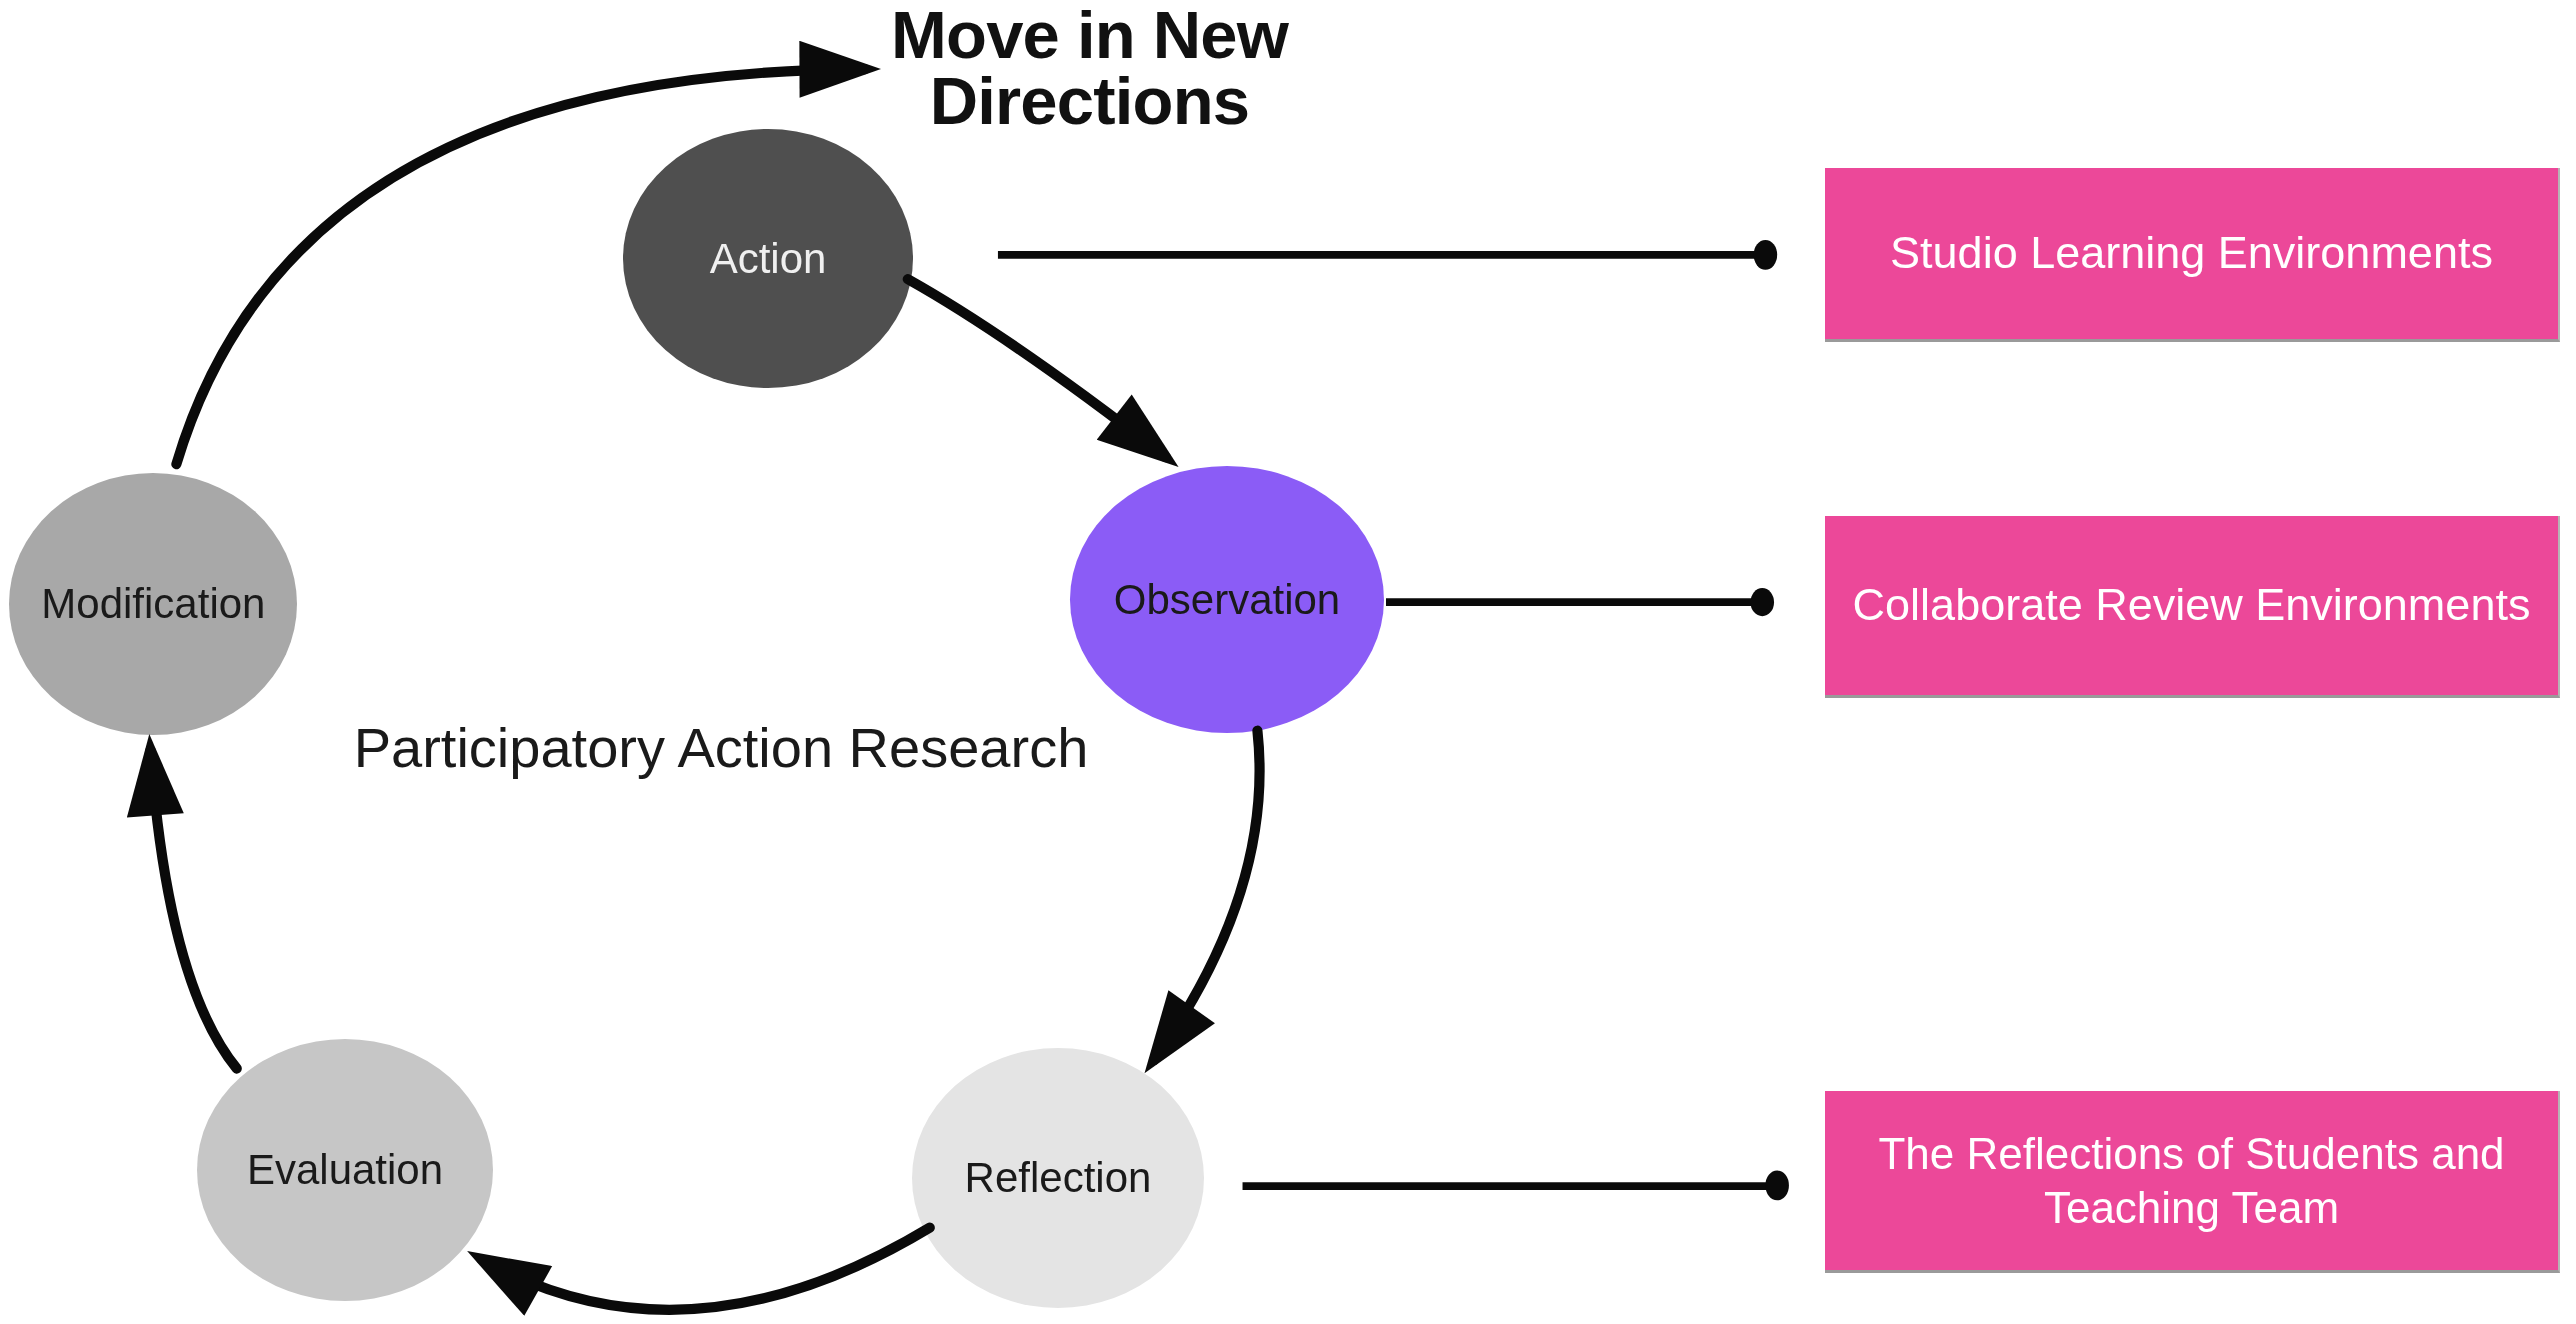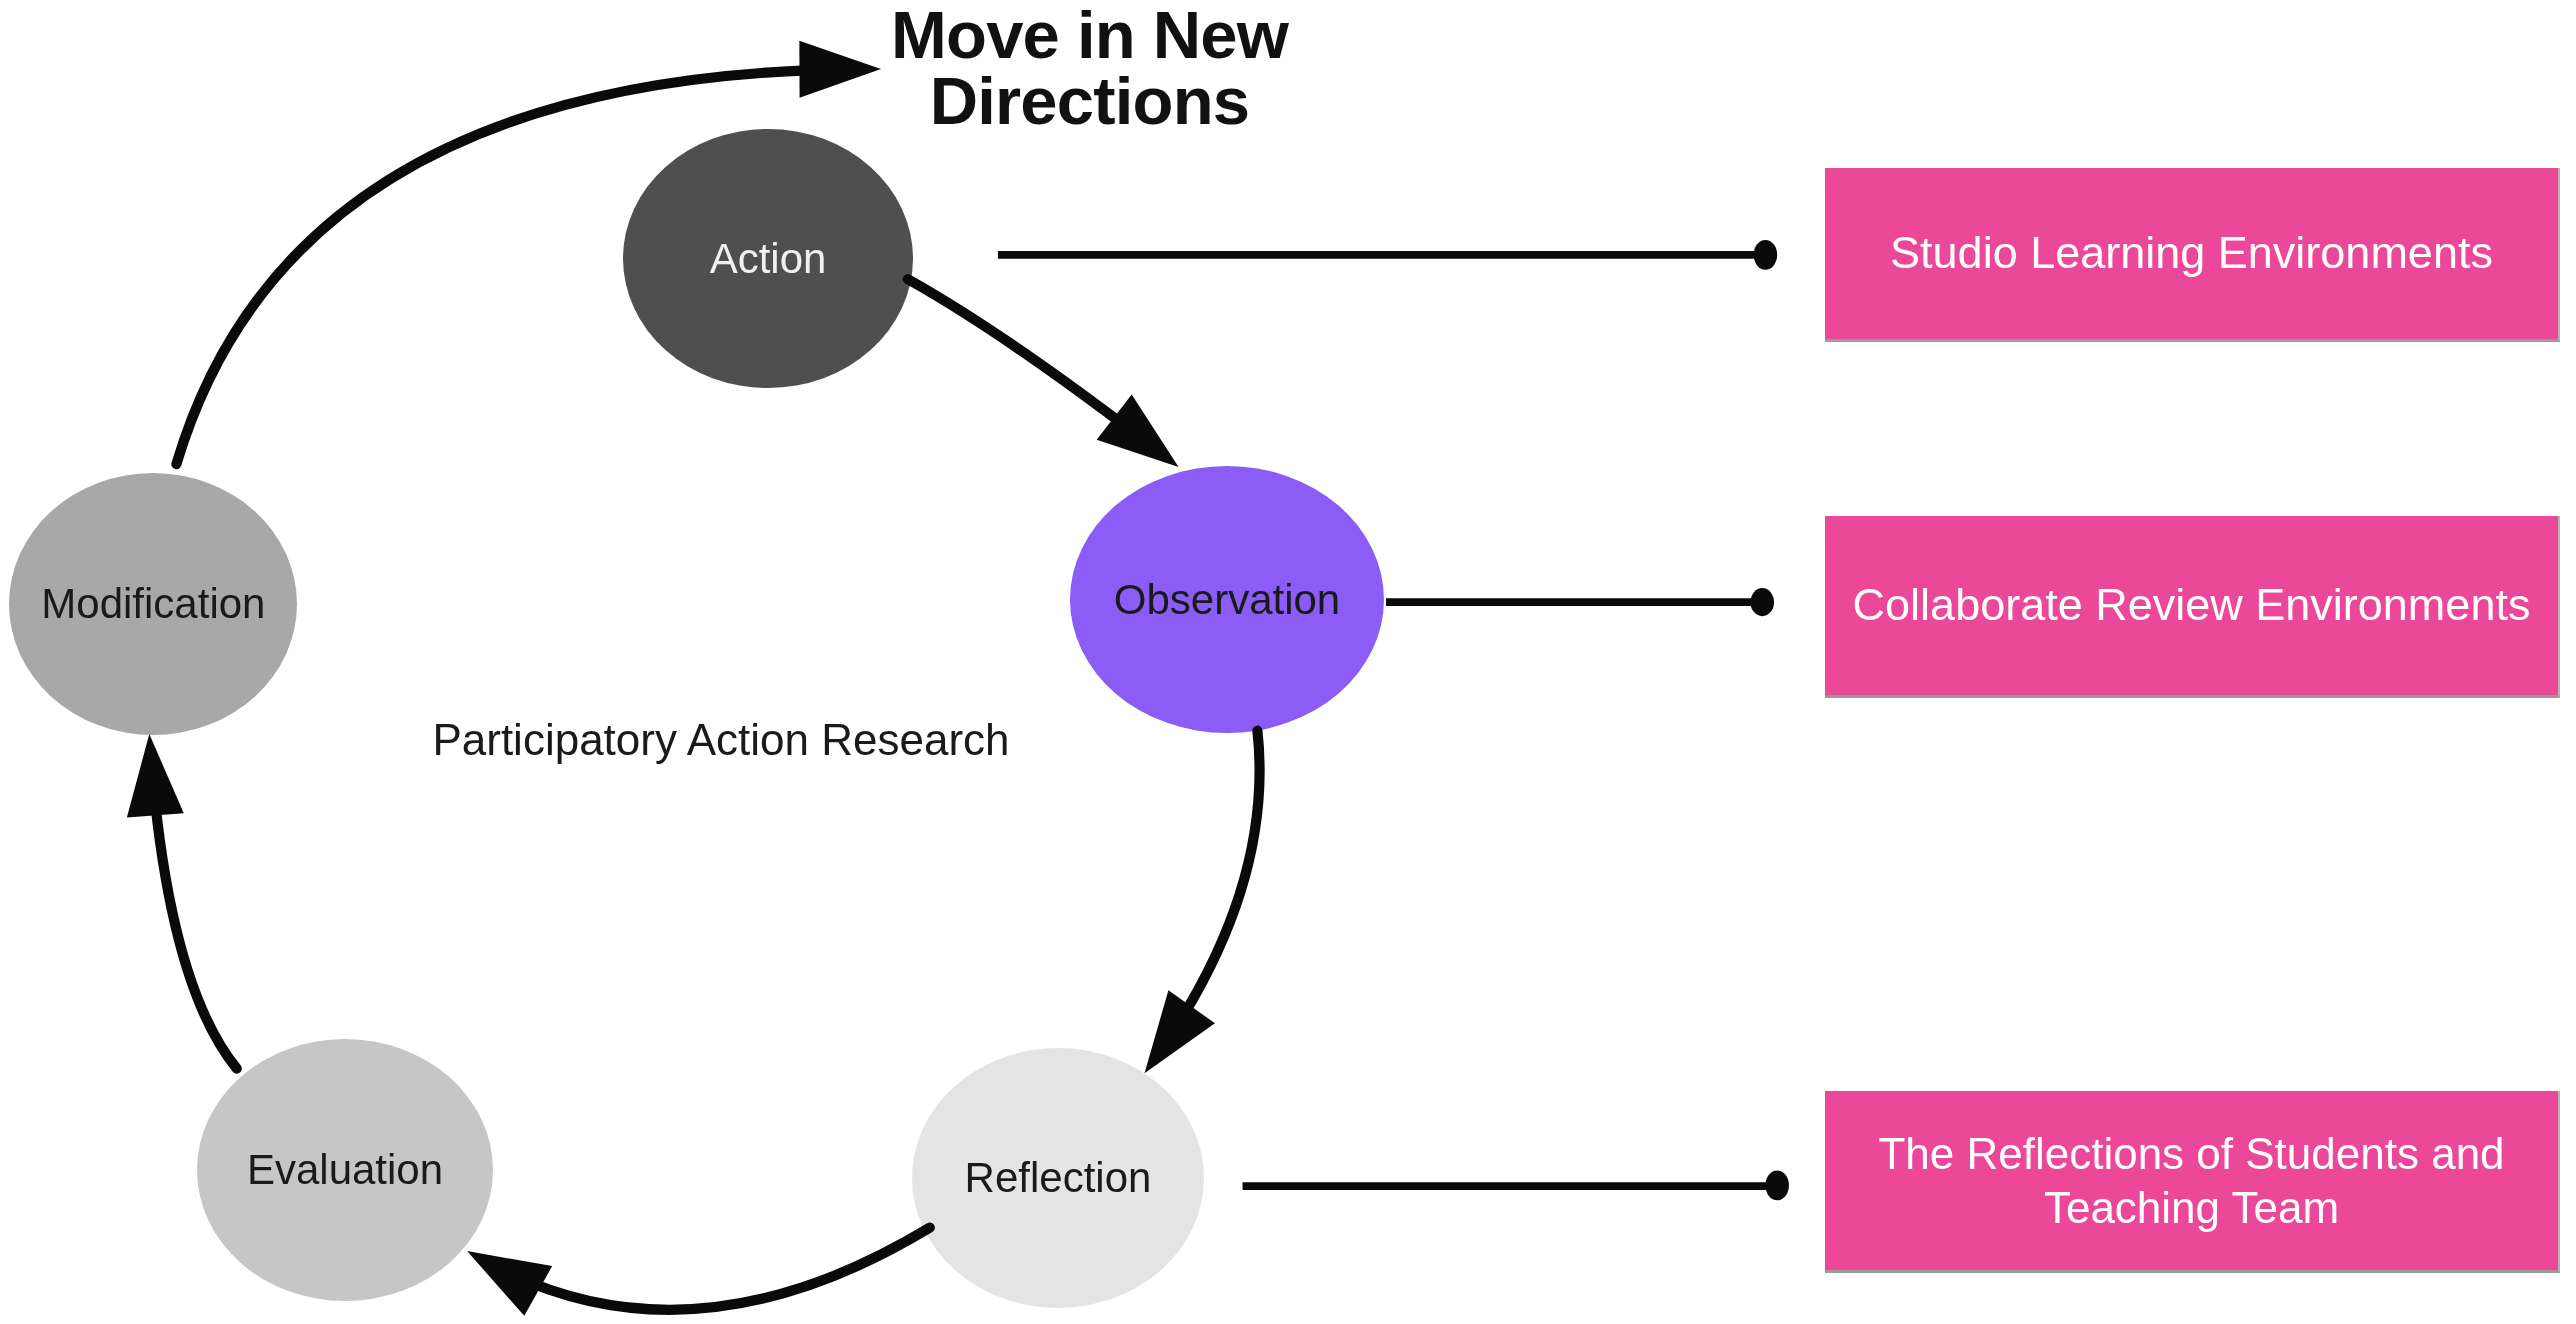--- a/index.html
+++ b/index.html
@@ -53,21 +53,21 @@
   .node-observation  { left: 1070px; top: 466px;  width: 314px; height: 267px; background: #8b5cf6; }
   .node-modification { left: 9.4px;   top: 473px;  width: 288px; height: 262px; background: #a8a8a8; }
   .node-evaluation   { left: 197px;  top: 1039px; width: 296px; height: 262px; background: #c6c6c6; }
   .node-reflection   { left: 912px; top: 1048px; width: 292px; height: 260px; background: #e4e4e4; }
   .center-label {
     position: absolute;
     left: 329px;
     top: 715px;
     width: 784px;
     text-align: center;
-    font-size: 44px;
+    font-size: 56px;
     color: #1a1a1a;
     z-index: 1;
   }
   .label-box {
     position: absolute;
     left: 1825px;
     width: 735px;
     background: #ec4899;
     color: #ffffff;
     display: flex;

